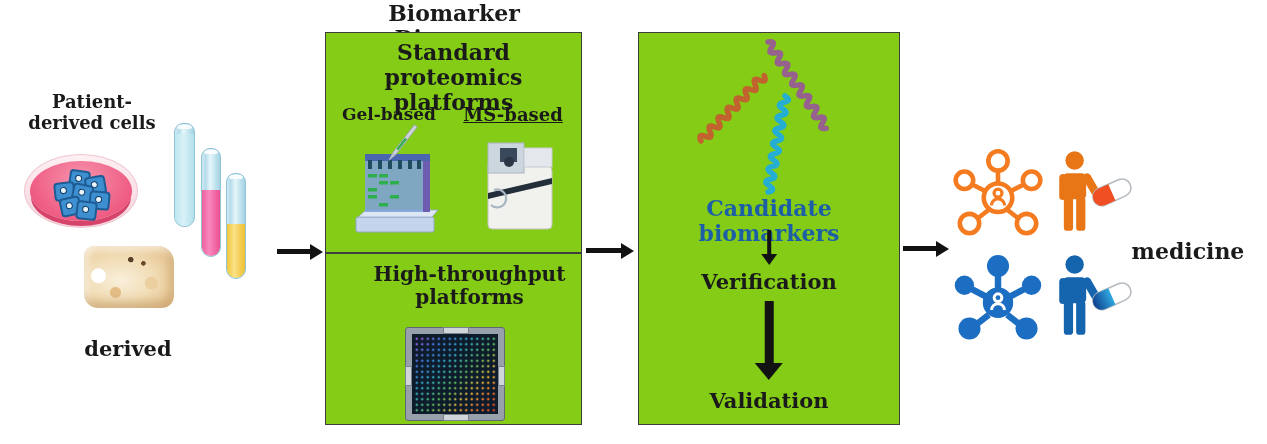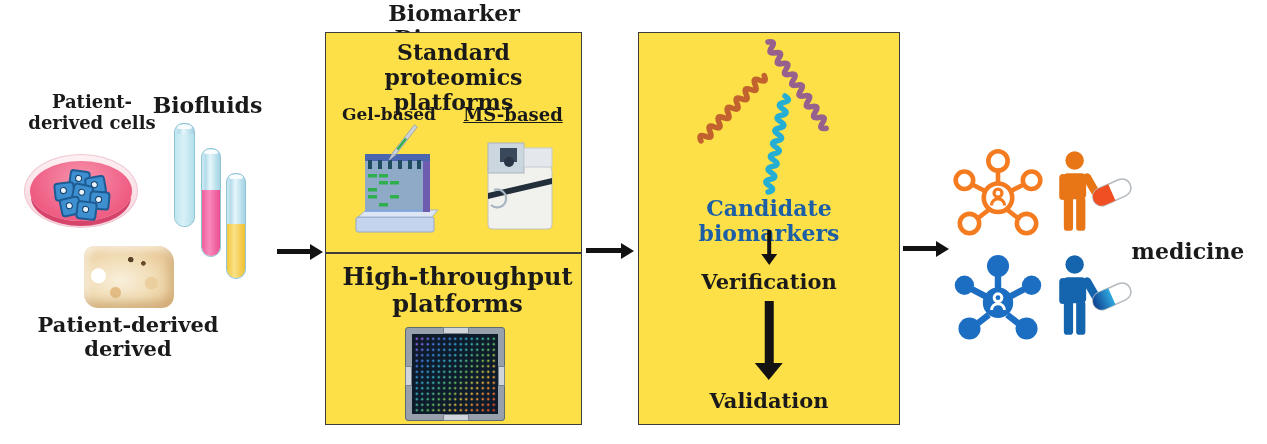--- a/index.html
+++ b/index.html
@@ -1,21 +1,21 @@
 <!DOCTYPE html>
 <html><head>
 <meta charset="utf-8">
 <style>
   html,body { margin:0; padding:0; background:#fff; }
   #canvas {
     position:relative; width:1267px; height:444px; background:#fff;
     font-family:"DejaVu Serif","Liberation Serif",serif; color:#1a1a1a; overflow:hidden;
   }
   .lbl { position:absolute; font-weight:bold; text-align:center; line-height:1.14; color:#1a1a1a; }
-  .box { position:absolute; border:1.6px solid #3d3d3d; background:#fde047; }
+  .box { position:absolute; border:1.6px solid #3d3d3d; background:#84cc16; }
 
   
   .arrow-right { position:absolute; height:5px; background:#121212; }
   .arrow-right::after { content:""; position:absolute; left:100%; top:50%; transform:translateY(-50%);
     width:0; height:0; border-left:13px solid #121212; border-top:8px solid transparent; border-bottom:8px solid transparent; }
   .arrow-down-sm { position:absolute; width:3.6px; height:24px; background:#121212; }
   .arrow-down-sm::after { content:""; position:absolute; top:100%; left:50%; transform:translateX(-50%);
     border-top:11px solid #121212; border-left:8px solid transparent; border-right:8px solid transparent; }
   .arrow-down-lg { position:absolute; width:8.5px; height:62px; background:#121212; }
   .arrow-down-lg::after { content:""; position:absolute; top:100%; left:50%; transform:translateX(-50%);
@@ -85,41 +85,38 @@
       <i class="cell" style="left:17px; top:0; transform:rotate(8deg);"></i>
       <i class="cell" style="left:33px; top:6px; transform:rotate(-10deg);"></i>
       <i class="cell" style="left:2px;  top:12px; transform:rotate(-6deg);"></i>
       <i class="cell" style="left:20px; top:14px; transform:rotate(12deg);"></i>
       <i class="cell" style="left:37px; top:21px; transform:rotate(5deg);"></i>
       <i class="cell" style="left:8px;  top:27px; transform:rotate(-12deg);"></i>
       <i class="cell" style="left:24px; top:31px; transform:rotate(7deg);"></i>
     </div>
   </div>
 
-  <div class="lbl" style="left:150px; top:93px; width:115px; font-size:22px;">
-    <span>Biofluids</span>
-  </div>
 
   <div class="tube" style="left:174px; top:123px; width:19px; height:102px;">
     <div class="liquid" style="height:90%; background:linear-gradient(90deg,#bfe6f0,#d8f1f8 45%,#b4dfec);"></div>
     <div class="rim"></div>
   </div>
   <div class="tube" style="left:201px; top:148px; width:18px; height:107px;">
     <div class="liquid" style="height:62%; background:linear-gradient(90deg,#ee5f9b,#f989bd 40%,#ec4f90);"></div>
     <div class="rim"></div>
   </div>
   <div class="tube" style="left:226px; top:173px; width:18px; height:104px;">
     <div class="liquid" style="height:52%; background:linear-gradient(90deg,#f2c83a,#fae187 40%,#efc02f);"></div>
     <div class="rim"></div>
   </div>
 
   <div class="tissue"></div>
 
   <div class="lbl" style="left:33px; top:313px; width:190px; font-size:21px;">
-    <span>Patient-derived</span><br>
+    <br>
     <span>derived</span>
   </div>
 
   <div class="arrow-right" style="left:277px; top:249px; width:33px;"></div>
 
   <div class="lbl" style="left:325px; top:1px; width:258px; font-size:22px;">
     <span>Biomarker Discovery</span>
   </div>
 
   <div class="box" style="left:325px; top:32px; width:255px; height:391px;">
@@ -170,21 +167,21 @@
       <rect x="10" y="8" width="36" height="30" fill="#CBD6DF" stroke="#AAB6C0"></rect>
       <rect x="22" y="13" width="17" height="14" fill="#39485A"></rect>
       <circle cx="31" cy="27" r="5" fill="#2A3545"></circle>
       <rect x="46" y="13" width="28" height="19" fill="#E4E8EC" stroke="#C5CBD1"></rect>
       <polygon points="10,58 74,43 74,49 10,64" fill="#232E3B"></polygon>
       <path d="M13 70 a9 9 0 1 0 3 -15" fill="none" stroke="#A8B6C2" stroke-width="2.2"></path>
     </svg>
 
     <div class="divider" style="top:219px;"></div>
 
-    <div class="lbl" style="left:4px; top:230px; width:100%; font-size:24px;">
+    <div class="lbl" style="left:16px; top:230px; width:100%; font-size:20px;">
       <span>High-throughput</span><br>
       <span>platforms</span>
     </div>
 
     <div class="microarray" style="left:79px; top:294px;">
       <div class="ma-inner"></div>
       <i class="ma-tab t"></i>
         <i class="ma-tab b"></i>
         <i class="ma-tab l"></i>
         <i class="ma-tab r"></i>

